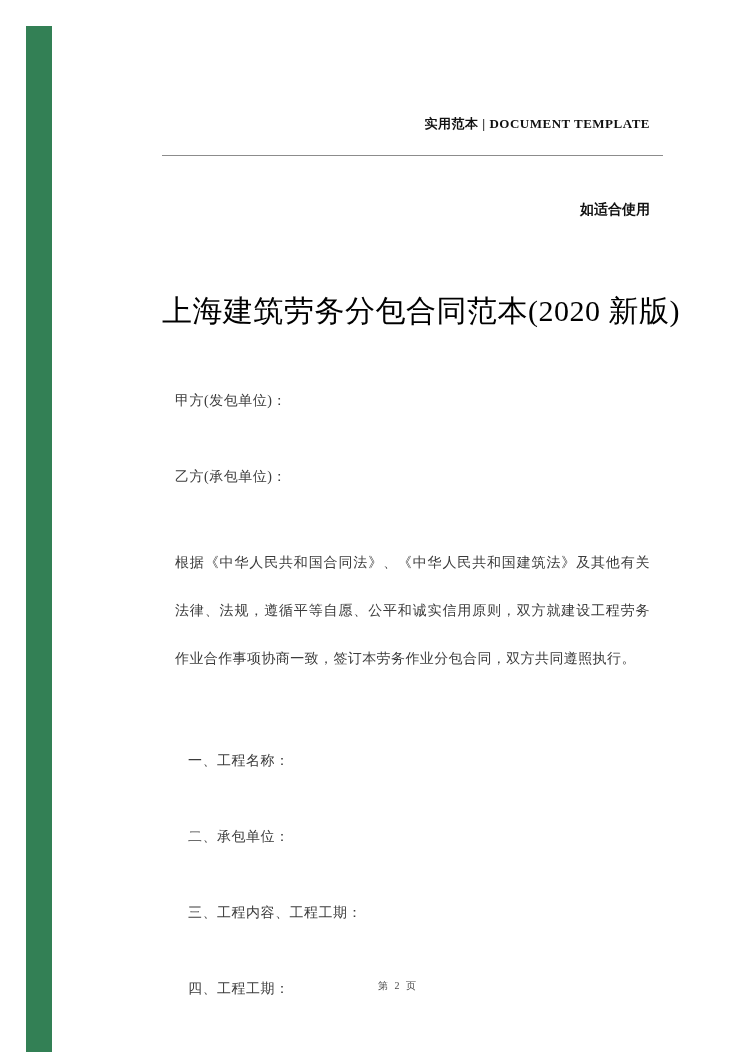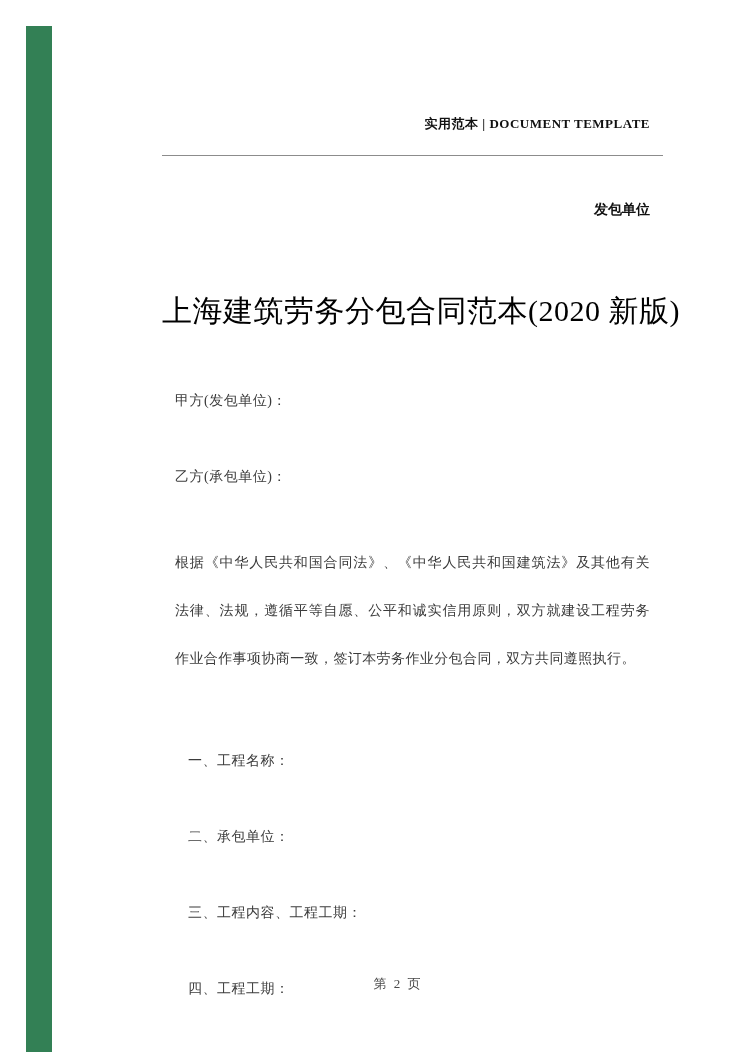--- a/index.html
+++ b/index.html
@@ -58,35 +58,35 @@
   .preamble {
     margin-top: 0; line-height: 48px;
     letter-spacing: 0.4px; text-align: justify;
   }
   .clauses { margin-top: 14px; }
   .clause-item { line-height: 50px; letter-spacing: 0.5px; }
   .doc-footer {
     position: absolute; bottom: 72px; left: 0;
     width: 744px; text-align: center;
   }
-  .page-number { font-size: 13px; color: #4a4a4a; letter-spacing: 2px; }
+  .page-number { font-size: 10px; color: #4a4a4a; letter-spacing: 2px; }
 </style>
 </head>
 <body>
 
 <div class="page">
 
   <div class="accent-strip" style="background: rgb(51, 128, 85);"></div>
 
   <div class="content">
 
     <header class="doc-header">
       <div class="brand">实用范本 | DOCUMENT TEMPLATE</div>
       <hr class="rule">
-      <div class="category">发包单位</div>
+      <div class="category">如适合使用</div>
     </header>
 
     <h1 class="title">上海建筑劳务分包合同范本(2020 新版)</h1>
 
 
     <div class="doc-body" style="color: rgb(59, 59, 59);">
 
       <p class="party-line">甲方(发包单位)：</p>
 
       <p class="party-line">乙方(承包单位)：</p>

